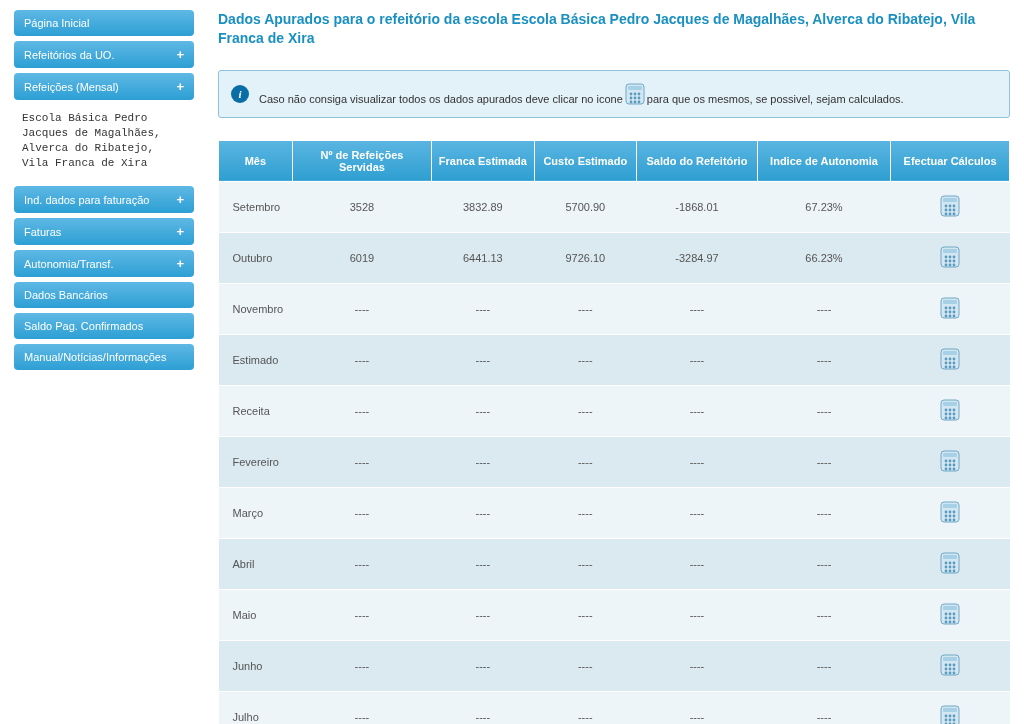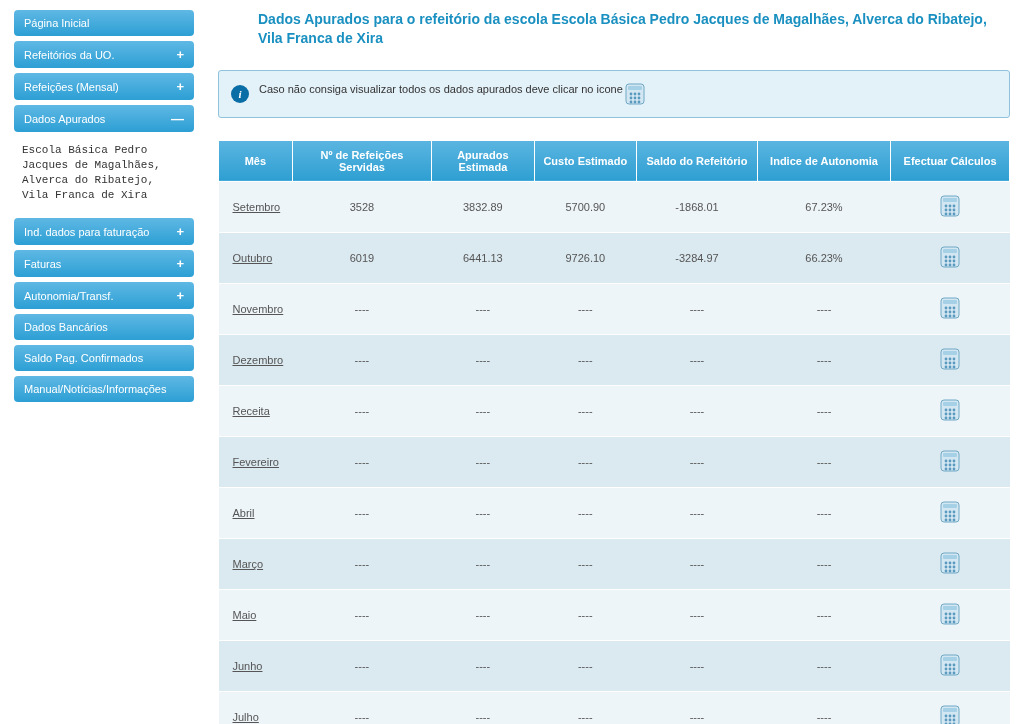--- a/index.html
+++ b/index.html
@@ -44,21 +44,20 @@
     font-family: Liberation Mono, monospace;
   }
 
   
   .page-title {
     color: #1a90c1;
     font-size: 14px;
     font-weight: bold;
     margin-bottom: 22px;
     line-height: 1.35;
-    margin-left: 40px;
   }
 
   
   .info-box {
     border: 1px solid #8fc3db;
     background: #e3f1f9;
     border-radius: 3px;
     padding: 12px 16px 12px 12px;
     display: flex;
     align-items: center;
@@ -72,21 +71,21 @@
     color: #fff;
     display: inline-flex;
     align-items: center;
     justify-content: center;
     font-style: italic;
     font-family: Georgia, serif;
     font-weight: bold;
     font-size: 11px;
     flex-shrink: 0;
   }
-  .info-text { color: #333; font-size: 11px; display: flex; align-items: flex-start; gap: 0; flex-wrap: wrap;}
+  .info-text { color: #333; font-size: 11px; display: flex; align-items: flex-end; gap: 0; flex-wrap: wrap;}
 
   
   table {
     width: 100%;
     border-collapse: collapse;
     table-layout: fixed;
   }
   thead th {
     background: linear-gradient(#5bb5e1, #2e9fd2);
     color: #fff;
@@ -98,21 +97,21 @@
   }
   tbody td {
     padding: 13px 8px;
     text-align: center;
     font-size: 11px;
     color: #555;
     border-bottom: 1px solid #fff;
   }
   tbody tr:nth-child(odd)  td { background: #eef5f9; }
   tbody tr:nth-child(even) td { background: #dbe9f0; }
-  tbody td:first-child { text-align: left; padding-left: 14px; color:#555;text-decoration:underline;}
+  tbody td:first-child { text-align: left; padding-left: 14px; color:#555;}
   .col-mes   { width: 72px; }
   .col-num   { width: 136px; }
   .col-rec   { width: 100px; }
   .col-custo { width: 100px; }
   .col-saldo { width: 118px; }
   .col-idx   { width: 130px; }
   .col-act   { width: 116px; }
 
   
   .calc-icon {
@@ -132,24 +131,20 @@
       <div class="menu-item">
         <span>Página Inicial</span>
       </div>
       <div class="menu-item">
         <span>Refeitórios da UO.</span>
         <span class="toggle">+</span>
       </div>
       <div class="menu-item">
         <span>Refeições (Mensal)</span>
         <span class="toggle">+</span>
-      </div>
-      <div class="menu-item">
-        <span>Dados Apurados</span>
-        <span class="toggle">—</span>
       </div>
       <div class="submenu">Escola Básica Pedro Jacques de Magalhães, Alverca do Ribatejo, Vila Franca de Xira</div>
       <div class="menu-item">
         <span>Ind. dados para faturação</span>
         <span class="toggle">+</span>
       </div>
       <div class="menu-item">
         <span>Faturas</span>
         <span class="toggle">+</span>
       </div>
@@ -183,38 +178,39 @@
               <circle cx="12" cy="11" r="1.4" fill="#5a9abf"></circle>
               <circle cx="16" cy="11" r="1.4" fill="#5a9abf"></circle>
               <circle cx="8" cy="15" r="1.4" fill="#5a9abf"></circle>
               <circle cx="12" cy="15" r="1.4" fill="#5a9abf"></circle>
               <circle cx="16" cy="15" r="1.4" fill="#5a9abf"></circle>
               <circle cx="8" cy="19" r="1.4" fill="#5a9abf"></circle>
               <circle cx="12" cy="19" r="1.4" fill="#5a9abf"></circle>
               <circle cx="16" cy="19" r="1.4" fill="#5a9abf"></circle>
             </svg>
         </span>
+        <span>para que os mesmos, se possivel, sejam calculados.</span>
       </span>
     </div>
 
     <table>
       <colgroup>
         <col class="col-mes">
           <col class="col-num">
           <col class="col-rec">
           <col class="col-custo">
           <col class="col-saldo">
           <col class="col-idx">
           <col class="col-act">
       </colgroup>
       <thead>
         <tr>
           <th>Mês</th>
           <th>Nº de Refeições Servidas</th>
-          <th>Apurados Estimada</th>
+          <th>Franca Estimada</th>
           <th>Custo Estimado</th>
           <th>Saldo do Refeitório</th>
           <th>Indice de Autonomia</th>
           <th>Efectuar Cálculos</th>
         </tr>
       </thead>
       <tbody id="tbody">
           <tr>
             <td>Setembro</td>
             <td>3528</td>
@@ -272,21 +268,21 @@
                   <circle cx="16" cy="11" r="1.4" fill="#5a9abf"></circle>
                   <circle cx="8" cy="15" r="1.4" fill="#5a9abf"></circle>
                   <circle cx="12" cy="15" r="1.4" fill="#5a9abf"></circle>
                   <circle cx="16" cy="15" r="1.4" fill="#5a9abf"></circle>
                   <circle cx="8" cy="19" r="1.4" fill="#5a9abf"></circle>
                   <circle cx="12" cy="19" r="1.4" fill="#5a9abf"></circle>
                   <circle cx="16" cy="19" r="1.4" fill="#5a9abf"></circle>
                 </svg></span></td>
           </tr>
           <tr>
-            <td>Dezembro</td>
+            <td>Estimado</td>
             <td>----</td>
             <td>----</td>
             <td>----</td>
             <td>----</td>
             <td>----</td>
             <td><span class="calc-icon"><svg viewBox="0 0 24 22">
                   <rect x="3" y="1" width="18" height="20" rx="3" fill="#d3e7f2" stroke="#6fa8c5" stroke-width="1"></rect>
                   <rect x="5" y="3" width="14" height="4" rx="1" fill="#a6d0e6"></rect>
                   <circle cx="8" cy="11" r="1.4" fill="#5a9abf"></circle>
                   <circle cx="12" cy="11" r="1.4" fill="#5a9abf"></circle>
@@ -335,42 +331,42 @@
                   <circle cx="16" cy="11" r="1.4" fill="#5a9abf"></circle>
                   <circle cx="8" cy="15" r="1.4" fill="#5a9abf"></circle>
                   <circle cx="12" cy="15" r="1.4" fill="#5a9abf"></circle>
                   <circle cx="16" cy="15" r="1.4" fill="#5a9abf"></circle>
                   <circle cx="8" cy="19" r="1.4" fill="#5a9abf"></circle>
                   <circle cx="12" cy="19" r="1.4" fill="#5a9abf"></circle>
                   <circle cx="16" cy="19" r="1.4" fill="#5a9abf"></circle>
                 </svg></span></td>
           </tr>
           <tr>
+            <td>Março</td>
+            <td>----</td>
+            <td>----</td>
+            <td>----</td>
+            <td>----</td>
+            <td>----</td>
+            <td><span class="calc-icon"><svg viewBox="0 0 24 22">
+                  <rect x="3" y="1" width="18" height="20" rx="3" fill="#d3e7f2" stroke="#6fa8c5" stroke-width="1"></rect>
+                  <rect x="5" y="3" width="14" height="4" rx="1" fill="#a6d0e6"></rect>
+                  <circle cx="8" cy="11" r="1.4" fill="#5a9abf"></circle>
+                  <circle cx="12" cy="11" r="1.4" fill="#5a9abf"></circle>
+                  <circle cx="16" cy="11" r="1.4" fill="#5a9abf"></circle>
+                  <circle cx="8" cy="15" r="1.4" fill="#5a9abf"></circle>
+                  <circle cx="12" cy="15" r="1.4" fill="#5a9abf"></circle>
+                  <circle cx="16" cy="15" r="1.4" fill="#5a9abf"></circle>
+                  <circle cx="8" cy="19" r="1.4" fill="#5a9abf"></circle>
+                  <circle cx="12" cy="19" r="1.4" fill="#5a9abf"></circle>
+                  <circle cx="16" cy="19" r="1.4" fill="#5a9abf"></circle>
+                </svg></span></td>
+          </tr>
+          <tr>
             <td>Abril</td>
-            <td>----</td>
-            <td>----</td>
-            <td>----</td>
-            <td>----</td>
-            <td>----</td>
-            <td><span class="calc-icon"><svg viewBox="0 0 24 22">
-                  <rect x="3" y="1" width="18" height="20" rx="3" fill="#d3e7f2" stroke="#6fa8c5" stroke-width="1"></rect>
-                  <rect x="5" y="3" width="14" height="4" rx="1" fill="#a6d0e6"></rect>
-                  <circle cx="8" cy="11" r="1.4" fill="#5a9abf"></circle>
-                  <circle cx="12" cy="11" r="1.4" fill="#5a9abf"></circle>
-                  <circle cx="16" cy="11" r="1.4" fill="#5a9abf"></circle>
-                  <circle cx="8" cy="15" r="1.4" fill="#5a9abf"></circle>
-                  <circle cx="12" cy="15" r="1.4" fill="#5a9abf"></circle>
-                  <circle cx="16" cy="15" r="1.4" fill="#5a9abf"></circle>
-                  <circle cx="8" cy="19" r="1.4" fill="#5a9abf"></circle>
-                  <circle cx="12" cy="19" r="1.4" fill="#5a9abf"></circle>
-                  <circle cx="16" cy="19" r="1.4" fill="#5a9abf"></circle>
-                </svg></span></td>
-          </tr>
-          <tr>
-            <td>Março</td>
             <td>----</td>
             <td>----</td>
             <td>----</td>
             <td>----</td>
             <td>----</td>
             <td><span class="calc-icon"><svg viewBox="0 0 24 22">
                   <rect x="3" y="1" width="18" height="20" rx="3" fill="#d3e7f2" stroke="#6fa8c5" stroke-width="1"></rect>
                   <rect x="5" y="3" width="14" height="4" rx="1" fill="#a6d0e6"></rect>
                   <circle cx="8" cy="11" r="1.4" fill="#5a9abf"></circle>
                   <circle cx="12" cy="11" r="1.4" fill="#5a9abf"></circle>

